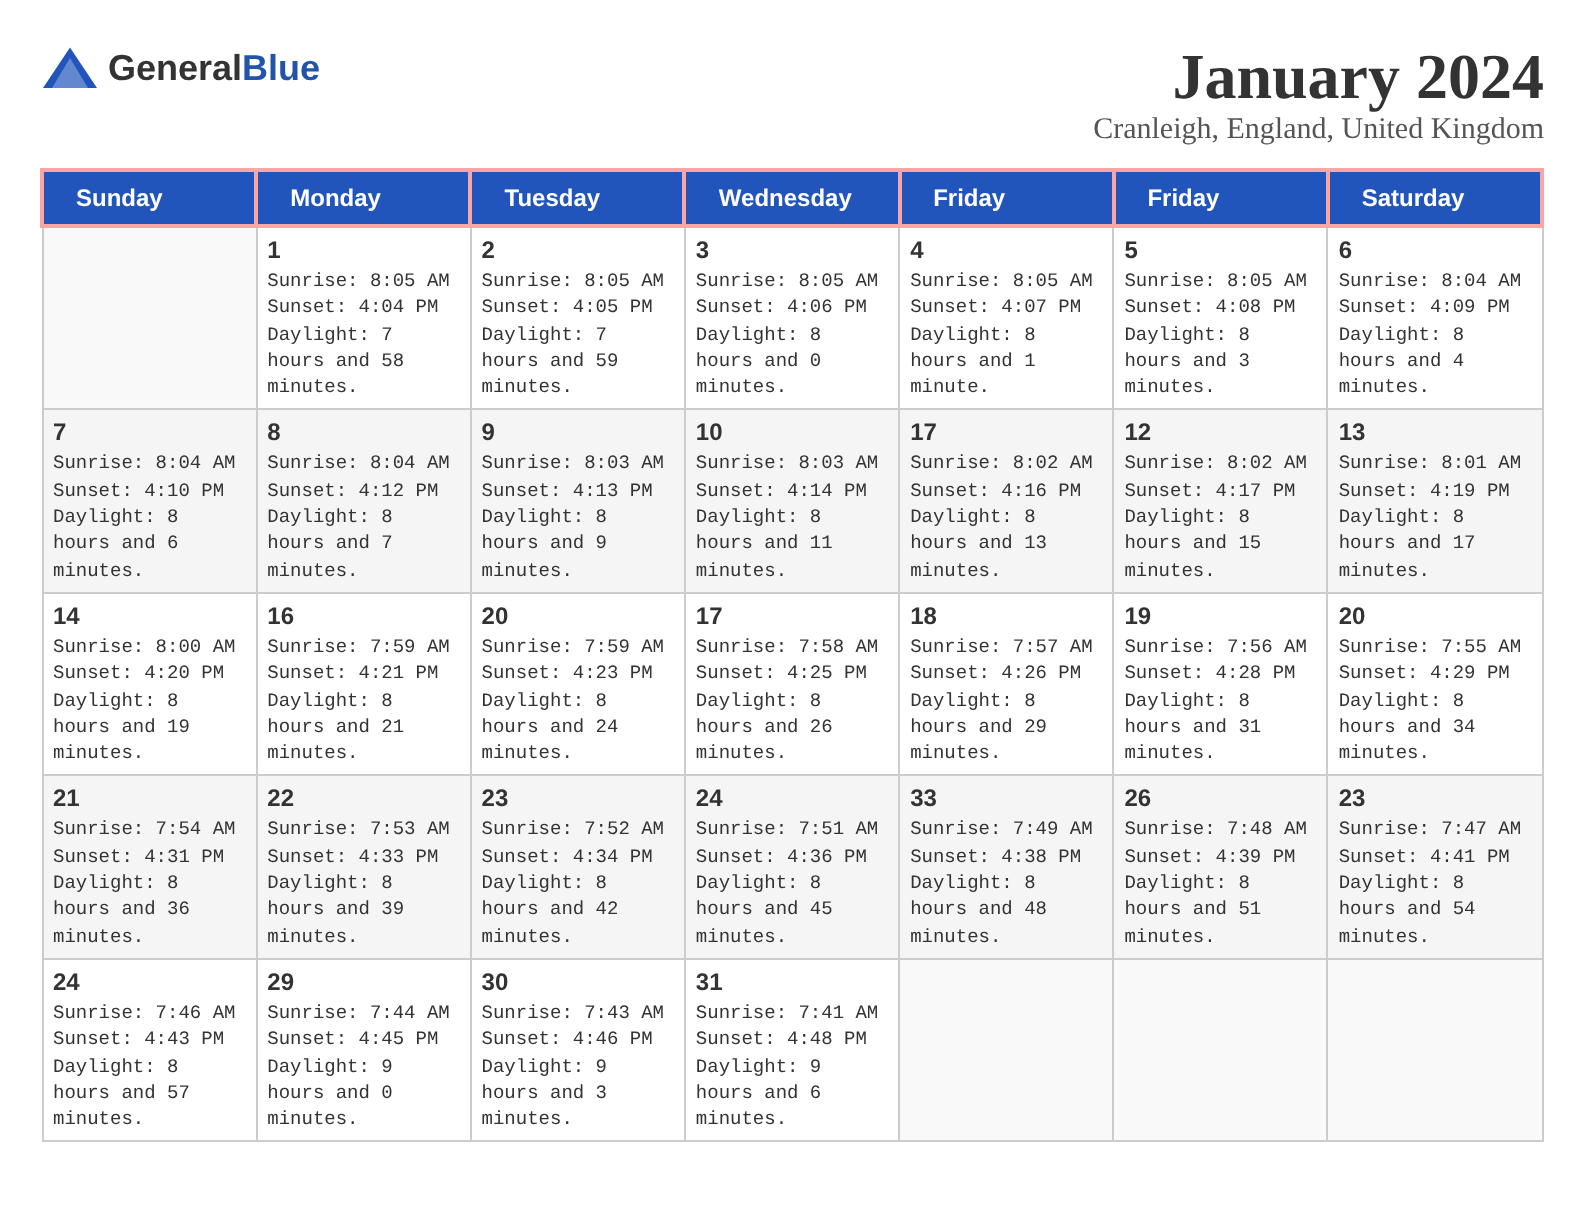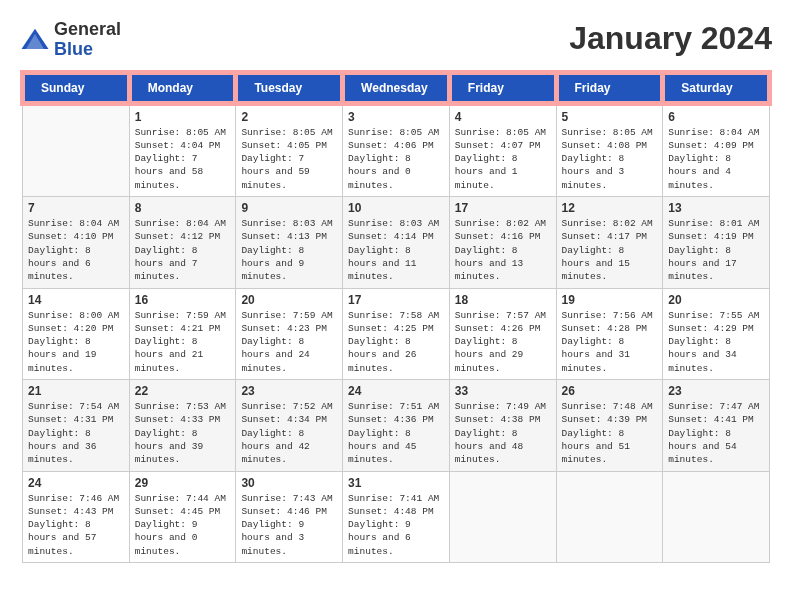--- a/index.html
+++ b/index.html
@@ -16,34 +16,35 @@
       align-items: flex-start;
       margin-bottom: 10px;
     }
     .logo {
       display: flex;
       align-items: center;
       gap: 4px;
     }
     .logo-text {
       display: flex;
-      flex-direction: column;
+      flex-direction: row;
       font-size: 18px;
       font-weight: bold;
       color: #333;
       line-height: 1.1;
     }
     .logo-text span:first-child { color: #333; }
     .logo-text span:last-child { color: #2255aa; }
     .logo-icon {
       width: 30px;
       height: 30px;
     }
     .title-area {
       text-align: right;
+      font-family: Liberation Serif, serif;
     }
     .month-title {
       font-size: 32px;
       font-weight: bold;
       color: #333;
     }
     .location-title {
       font-size: 15px;
       color: #555;
     }
@@ -52,21 +53,21 @@
       border-collapse: collapse;
       table-layout: fixed;
     }
     th {
       background-color: #2255bb;
       color: #fff;
       font-size: 12px;
       font-weight: bold;
       padding: 6px 16px;
       text-align: left;
-      border: 5px solid #fca5a5;
+      border: 2px solid #fca5a5;
     }
     td {
       border: 1px solid #ccc;
       vertical-align: top;
       padding: 4px 5px;
       font-size: 10px;
       color: #333;
       height: 80px;
       background: #fff;
     }
@@ -102,20 +103,21 @@
       <polygon points="20,5 38,32 2,32" fill="#2255bb"></polygon>
       <polygon points="20,12 32,32 8,32" fill="#fff" opacity="0.3"></polygon>
     </svg>
     <div class="logo-text">
       <span>General</span>
       <span>Blue</span>
     </div>
   </div>
   <div class="title-area">
     <div class="month-title">January 2024</div>
+    <div class="location-title">Cranleigh, England, United Kingdom</div>
   </div>
 </div>
 
 <table>
   <thead>
     <tr>
     <th>Sunday</th>
         <th>Monday</th>
         <th>Tuesday</th>
         <th>Wednesday</th>

